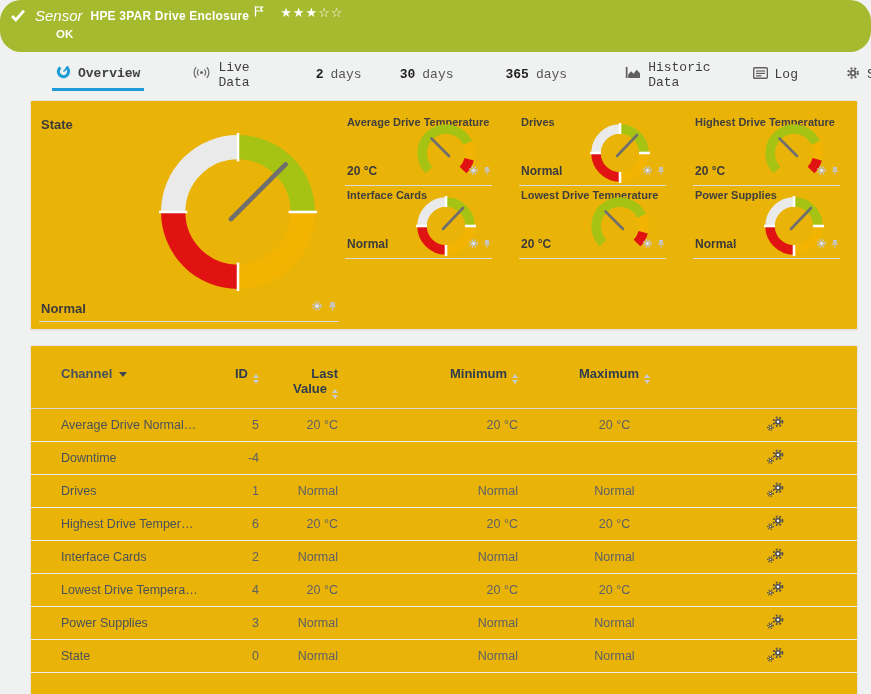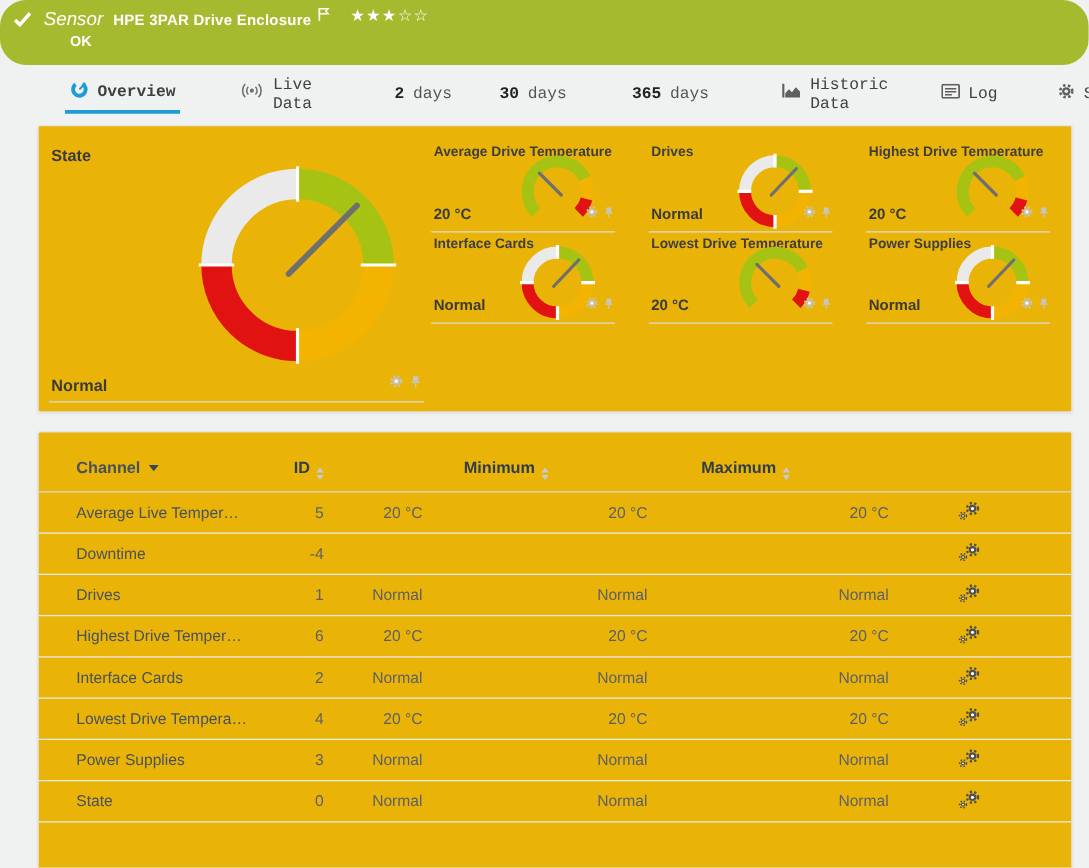--- a/index.html
+++ b/index.html
@@ -52,21 +52,21 @@
   .gvalue { position:absolute; left:2px; bottom:7px; font-size:12px; font-weight:bold; color:#3b3b3b; }
   .gicons { position:absolute; right:1px; bottom:5px; display:flex; gap:4px; align-items:center; }
 
   
   .thead { display:flex; align-items:flex-start; padding-top:20px; padding-bottom:9px; border-bottom:1px solid #d9d9d9; font-size:13px; font-weight:bold; color:#2f3d4d; }
   .trow { display:flex; align-items:center; height:33px; border-bottom:1px solid #ececec; font-size:12.5px; }
   .c-channel { width:180px; padding-left:30px; color:#49525b; }
   .c-id { width:48px; text-align:right; color:#5d6166; }
   .c-last { width:79px; text-align:right; color:#5d6166; }
   .c-min { width:180px; text-align:right; color:#5d6166; }
-  .c-max { width:193px; text-align:right; color:#5d6166; }
+  .c-max { width:193px; text-align:center; color:#5d6166; }
   .c-gear { flex:1; display:flex; justify-content:flex-end; padding-right:72px; }
   .thead .c-id, .thead .c-last, .thead .c-min, .thead .c-max { color:#2f3d4d; }
 
   .caret-down { display:inline-block; width:0; height:0; border-left:4px solid transparent; border-right:4px solid transparent; border-top:5px solid #3a4654; margin-left:7px; vertical-align:1px; }
   .sort { display:inline-flex; flex-direction:column; margin-left:5px; vertical-align:0px; }
   .tri { width:0; height:0; }
   .tri-up { border-left:3.5px solid transparent; border-right:3.5px solid transparent; border-bottom:4px solid #c6ccd2; margin-bottom:2px; }
   .tri-down { border-left:3.5px solid transparent; border-right:3.5px solid transparent; border-top:4px solid #c6ccd2; }
 
   .gear-row { cursor:pointer; }
@@ -356,37 +356,44 @@
   <div class="thead">
     <div class="c-channel">
       <span>Channel</span><span class="caret-down"></span>
     </div>
     <div class="c-id">
       <span>ID</span><span class="sort">
           <span class="tri tri-up"></span>
           <span class="tri tri-down"></span>
         </span>
     </div>
+    <div class="c-last">
+      <span>Last</span><br>
+      <span>Value</span><span class="sort">
+          <span class="tri tri-up"></span>
+          <span class="tri tri-down"></span>
+        </span>
+    </div>
     <div class="c-min">
       <span>Minimum</span><span class="sort">
           <span class="tri tri-up"></span>
           <span class="tri tri-down"></span>
         </span>
     </div>
     <div class="c-max">
       <span>Maximum</span><span class="sort">
           <span class="tri tri-up"></span>
           <span class="tri tri-down"></span>
         </span>
     </div>
     <div class="c-gear"></div>
   </div>
 
   <div class="trow">
-    <div class="c-channel">Average Live Temper…</div>
+    <div class="c-channel">Average Drive Normal…</div>
     <div class="c-id">5</div>
     <div class="c-last">20 °C</div>
     <div class="c-min">20 °C</div>
     <div class="c-max">20 °C</div>
     <div class="c-gear">
         <span class="gear-row"><svg width="19" height="15" viewBox="0 0 19 15">
             <circle cx="12" cy="5.8" r="3" fill="#4f4f4f"></circle>
             <circle cx="12" cy="5.8" r="4.4" fill="none" stroke="#4f4f4f" stroke-width="1.9" stroke-dasharray="1.7 1.9"></circle>
             <circle cx="12" cy="5.8" r="1.3" fill="#fff"></circle>
             <circle cx="4.4" cy="11.6" r="1.7" fill="#4f4f4f"></circle>

